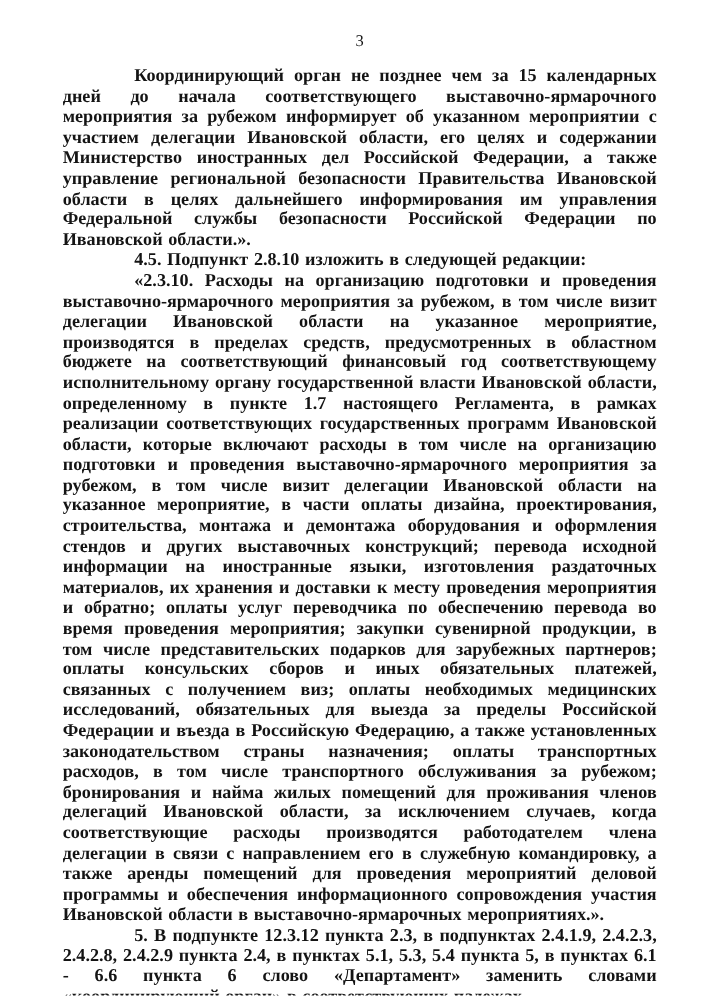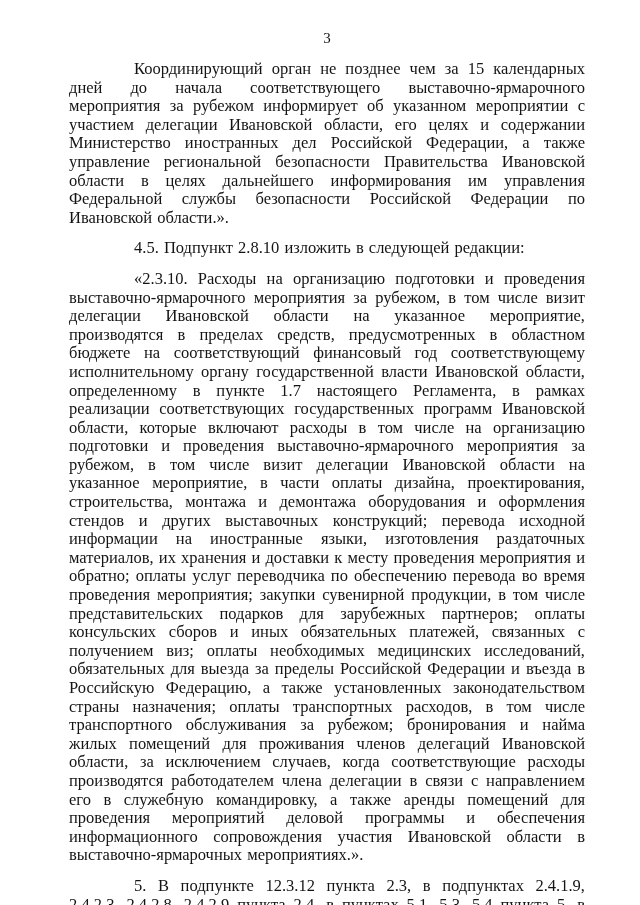--- a/index.html
+++ b/index.html
@@ -21,26 +21,27 @@
     color: #141414;
     font-family: "Liberation Serif", "DejaVu Serif", serif;
   }
   .page-number {
     text-align: center;
     font-size: 15px;
     line-height: 15px;
     margin-bottom: 14px;
   }
   .para {
-    margin: 12px;
+    margin: 0;
     font-size: 16.5px;
     line-height: 18.6px;
     text-align: justify;
     text-indent: 65px;
     word-spacing: 1px;
+    font-weight: bold;
   }
 </style>
 </head>
 <body>
 
 <div class="page">
   <div class="page-number">3</div>
 
   <p class="para">Координирующий орган не позднее чем за 15 календарных дней до начала соответствующего выставочно-ярмарочного мероприятия за рубежом информирует об указанном мероприятии с участием делегации Ивановской области, его целях и содержании Министерство иностранных дел Российской Федерации, а также управление региональной безопасности Правительства Ивановской области в целях дальнейшего информирования им управления Федеральной службы безопасности Российской Федерации по Ивановской области.».</p>
 

